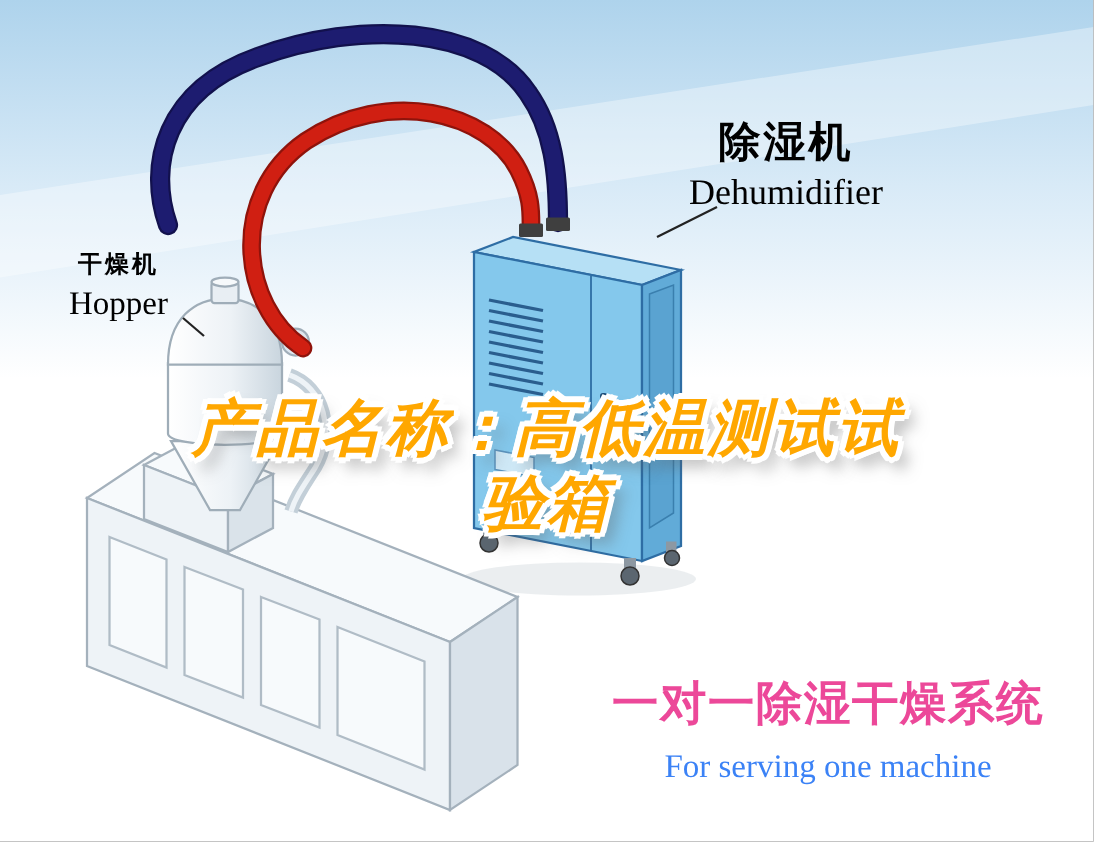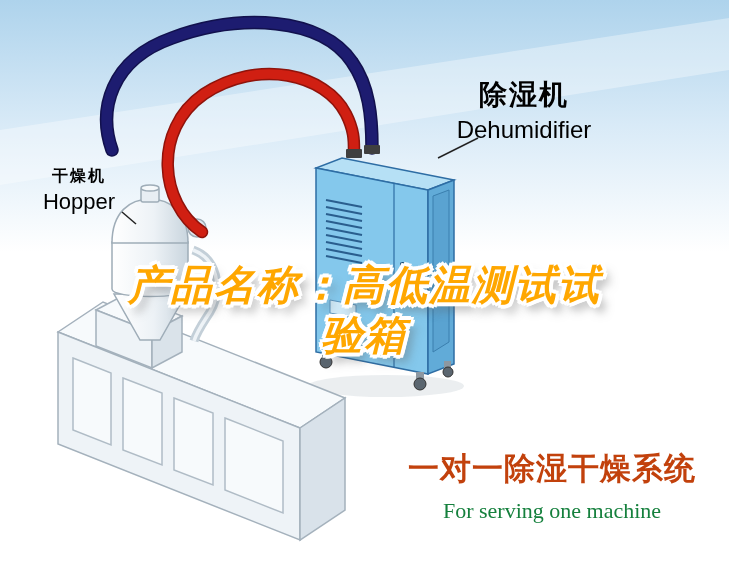--- a/index.html
+++ b/index.html
@@ -5,21 +5,21 @@
   html,body { margin:0; padding:0; background:#888; }
   .stage {
     position:relative; width:729px; height:561px; overflow:hidden;
     background:#ffffff; font-family:"Liberation Sans", sans-serif;
     margin:0 auto;
   }
   .stage svg { position:absolute; left:0; top:0; }
 
   .label-block { position:absolute; text-align:center; color:#000000; }
   .label-cn { display:block; font-weight:bold; font-size:16px; letter-spacing:2px; }
-  .label-en { display:block; font-family:Liberation Sans, sans-serif; font-size:22px; margin-top:2px;text-align:center; }
+  .label-en { display:block; font-family:Liberation Serif, serif; font-size:22px; margin-top:2px;text-align:center; }
 
   #hopper-label { left:20px; top:166px; width:118px; }
   #dehum-label  { left:443px; top:76px; width:162px; }
   #dehum-label .label-cn { font-size:28px; }
   #dehum-label .label-en { font-size:24px; }
 
   #main-title {
     position:absolute; left:40px; top:236px; width:649px;
     text-align:center; font-weight:bold; font-style:italic;
     font-size:41px; line-height:1.22; color:#ffa700; letter-spacing:2px;
@@ -28,22 +28,22 @@
       -2px  0   0 #fff, 2px  0   0 #fff,
       -2px  2px 0 #fff, 0  2px 0 #fff, 2px 2px 0 #fff,
       -3px -3px 0 #fff, 3px -3px 0 #fff, -3px 3px 0 #fff, 3px 3px 0 #fff,
        0 4px 0 #fff, 0 -4px 0 #fff, 4px 0 0 #fff, -4px 0 0 #fff,
        6px 8px 10px rgba(90,90,90,0.55);
     margin-top: 24px;
   }
   #main-title span { display:block; }
 
   #caption { position:absolute; left:404px; top:448px; width:296px; text-align:center; }
-  #caption-cn { display:block; font-weight:bold; font-size:31px; color:#c2410c; letter-spacing:1px; }
-  #caption-en { display:block; font-family:"Liberation Serif", serif; font-size:22px; color:#15803d; margin-top:8px; }
+  #caption-cn { display:block; font-weight:bold; font-size:31px; color:#ec4899; letter-spacing:1px; }
+  #caption-en { display:block; font-family:"Liberation Serif", serif; font-size:22px; color:#3b82f6; margin-top:8px; }
 </style>
 </head>
 <body>
 
 <div class="stage">
 
   <svg width="729" height="561" viewBox="0 0 729 561">
     <defs>
       <linearGradient id="sky" x1="0" y1="0" x2="0" y2="1">
         <stop offset="0" stop-color="#aed3ec"></stop>

